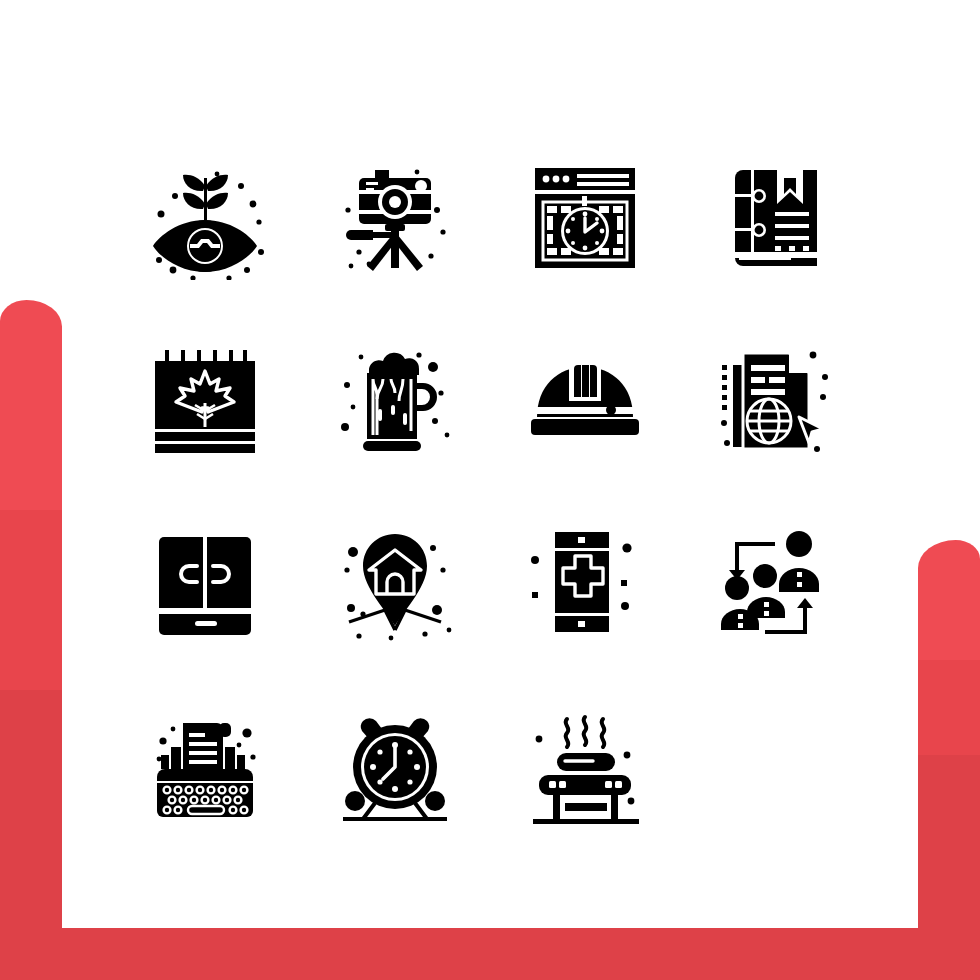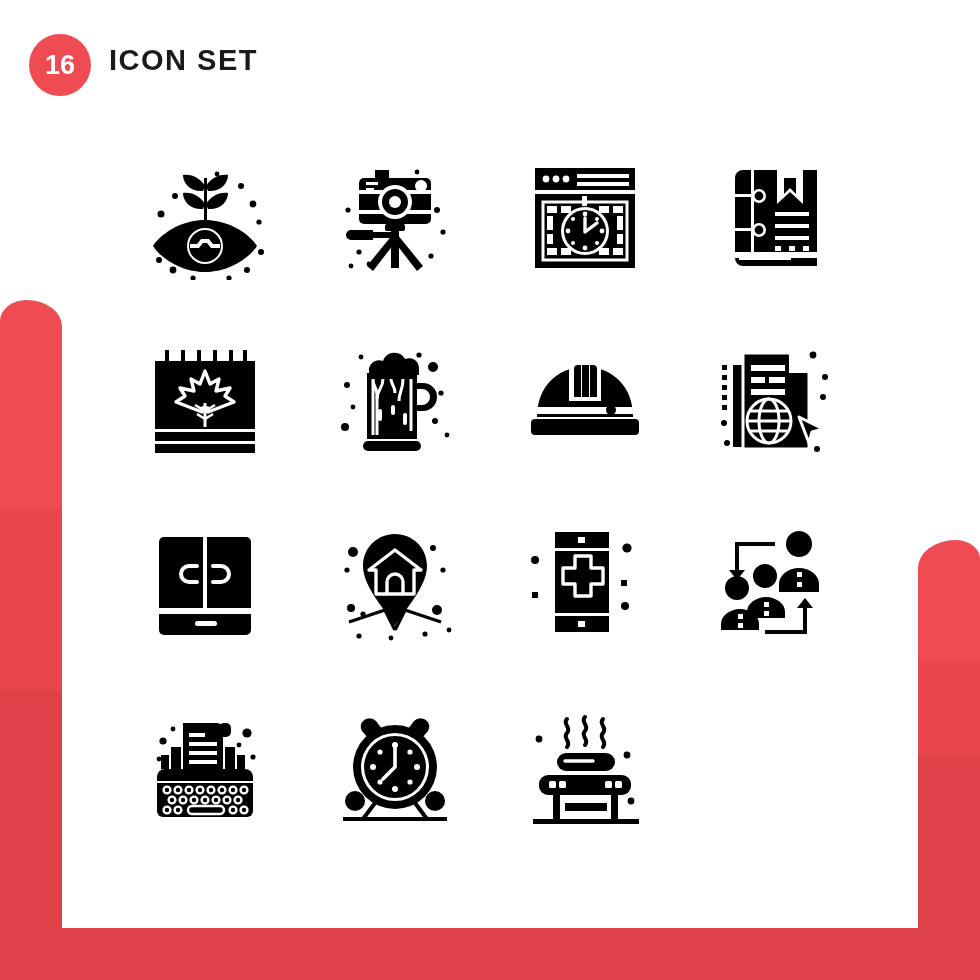--- a/index.html
+++ b/index.html
@@ -101,24 +101,20 @@
   <div class="deco deco-right">
     <div class="band-mid"></div>
     <div class="band-low"></div>
   </div>
 
   <div class="deco deco-bottom"></div>
 
   <div class="card">
 
     <div class="header">
-      <div class="badge">
-        <span>16</span>
-      </div>
-      <div class="title">ICON SET</div>
     </div>
 
     <div class="grid">
 
       <div class="cell">
         <svg width="124" height="124" viewBox="0 0 124 124" fill="#000" aria-hidden="true">
           <path d="M61 22 h3 v42 h-3z"></path>
           <path d="M62 30 c-6-10-16-12-22-11 c0 9 8 17 20 16 z"></path>
           <path d="M63 30 c6-10 16-12 22-11 c0 9-8 17-20 16 z"></path>
           <path d="M62 48 c-6-10-16-12-22-11 c0 9 8 17 20 16 z"></path>

